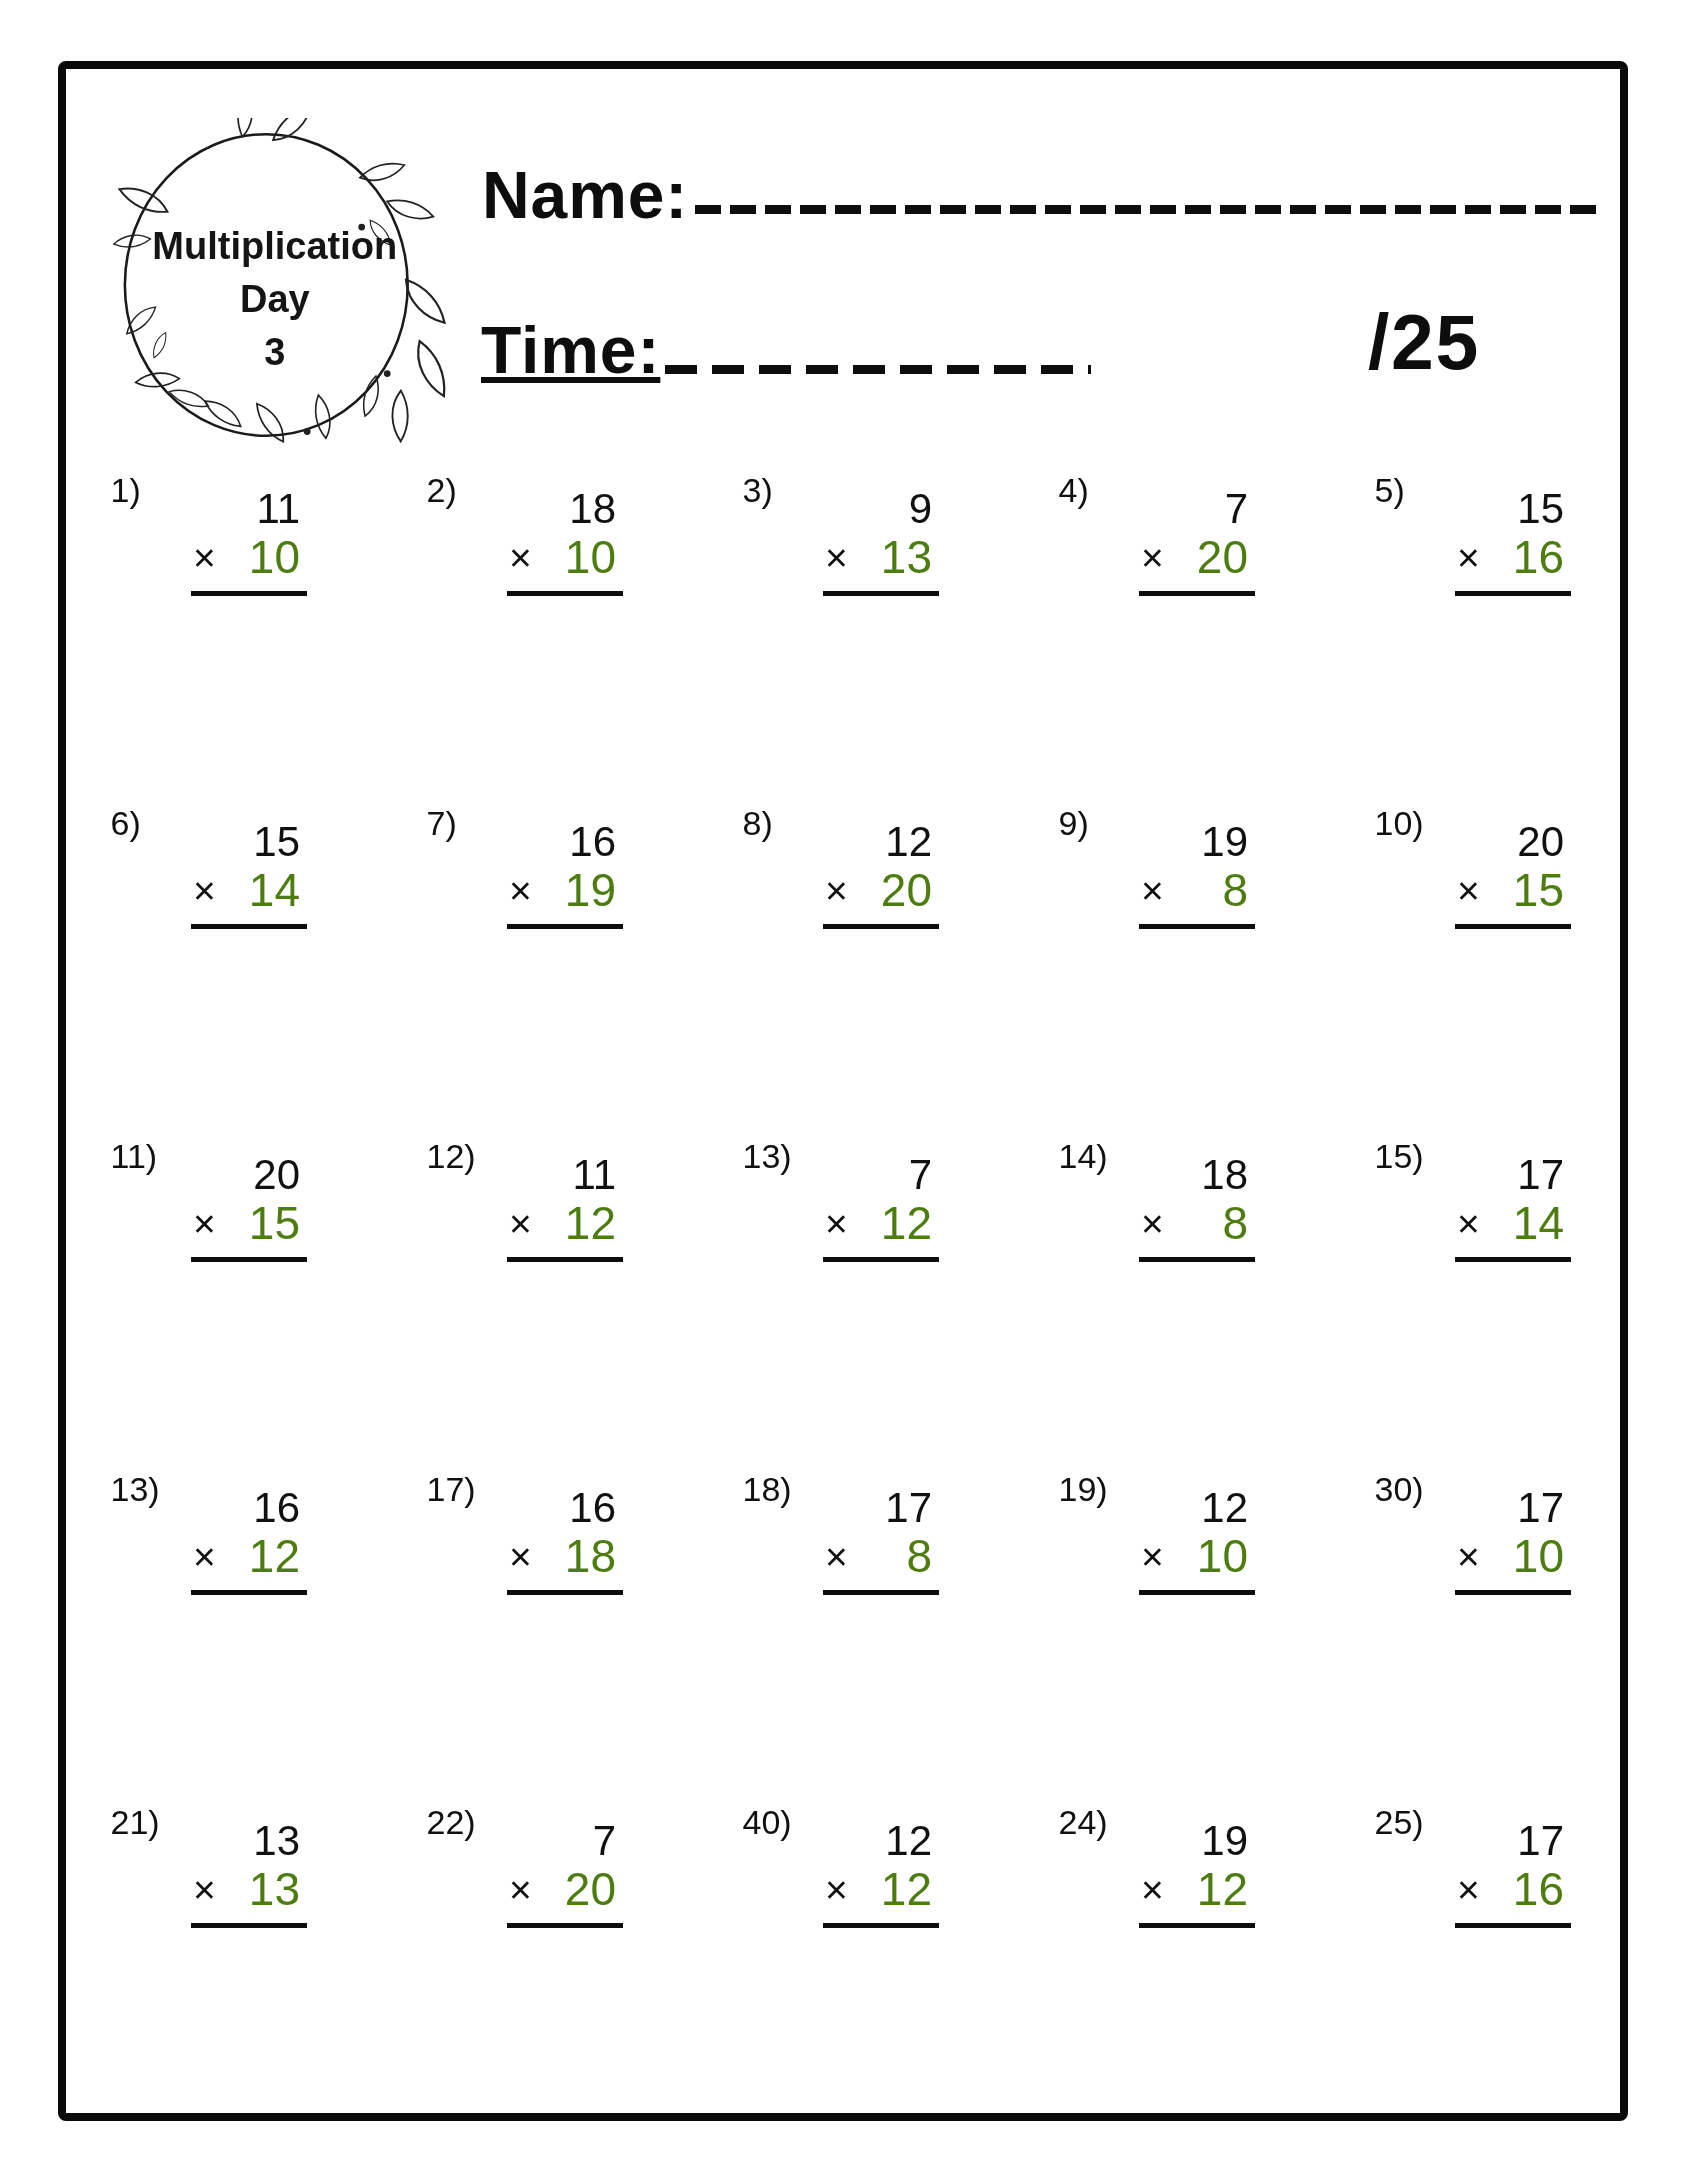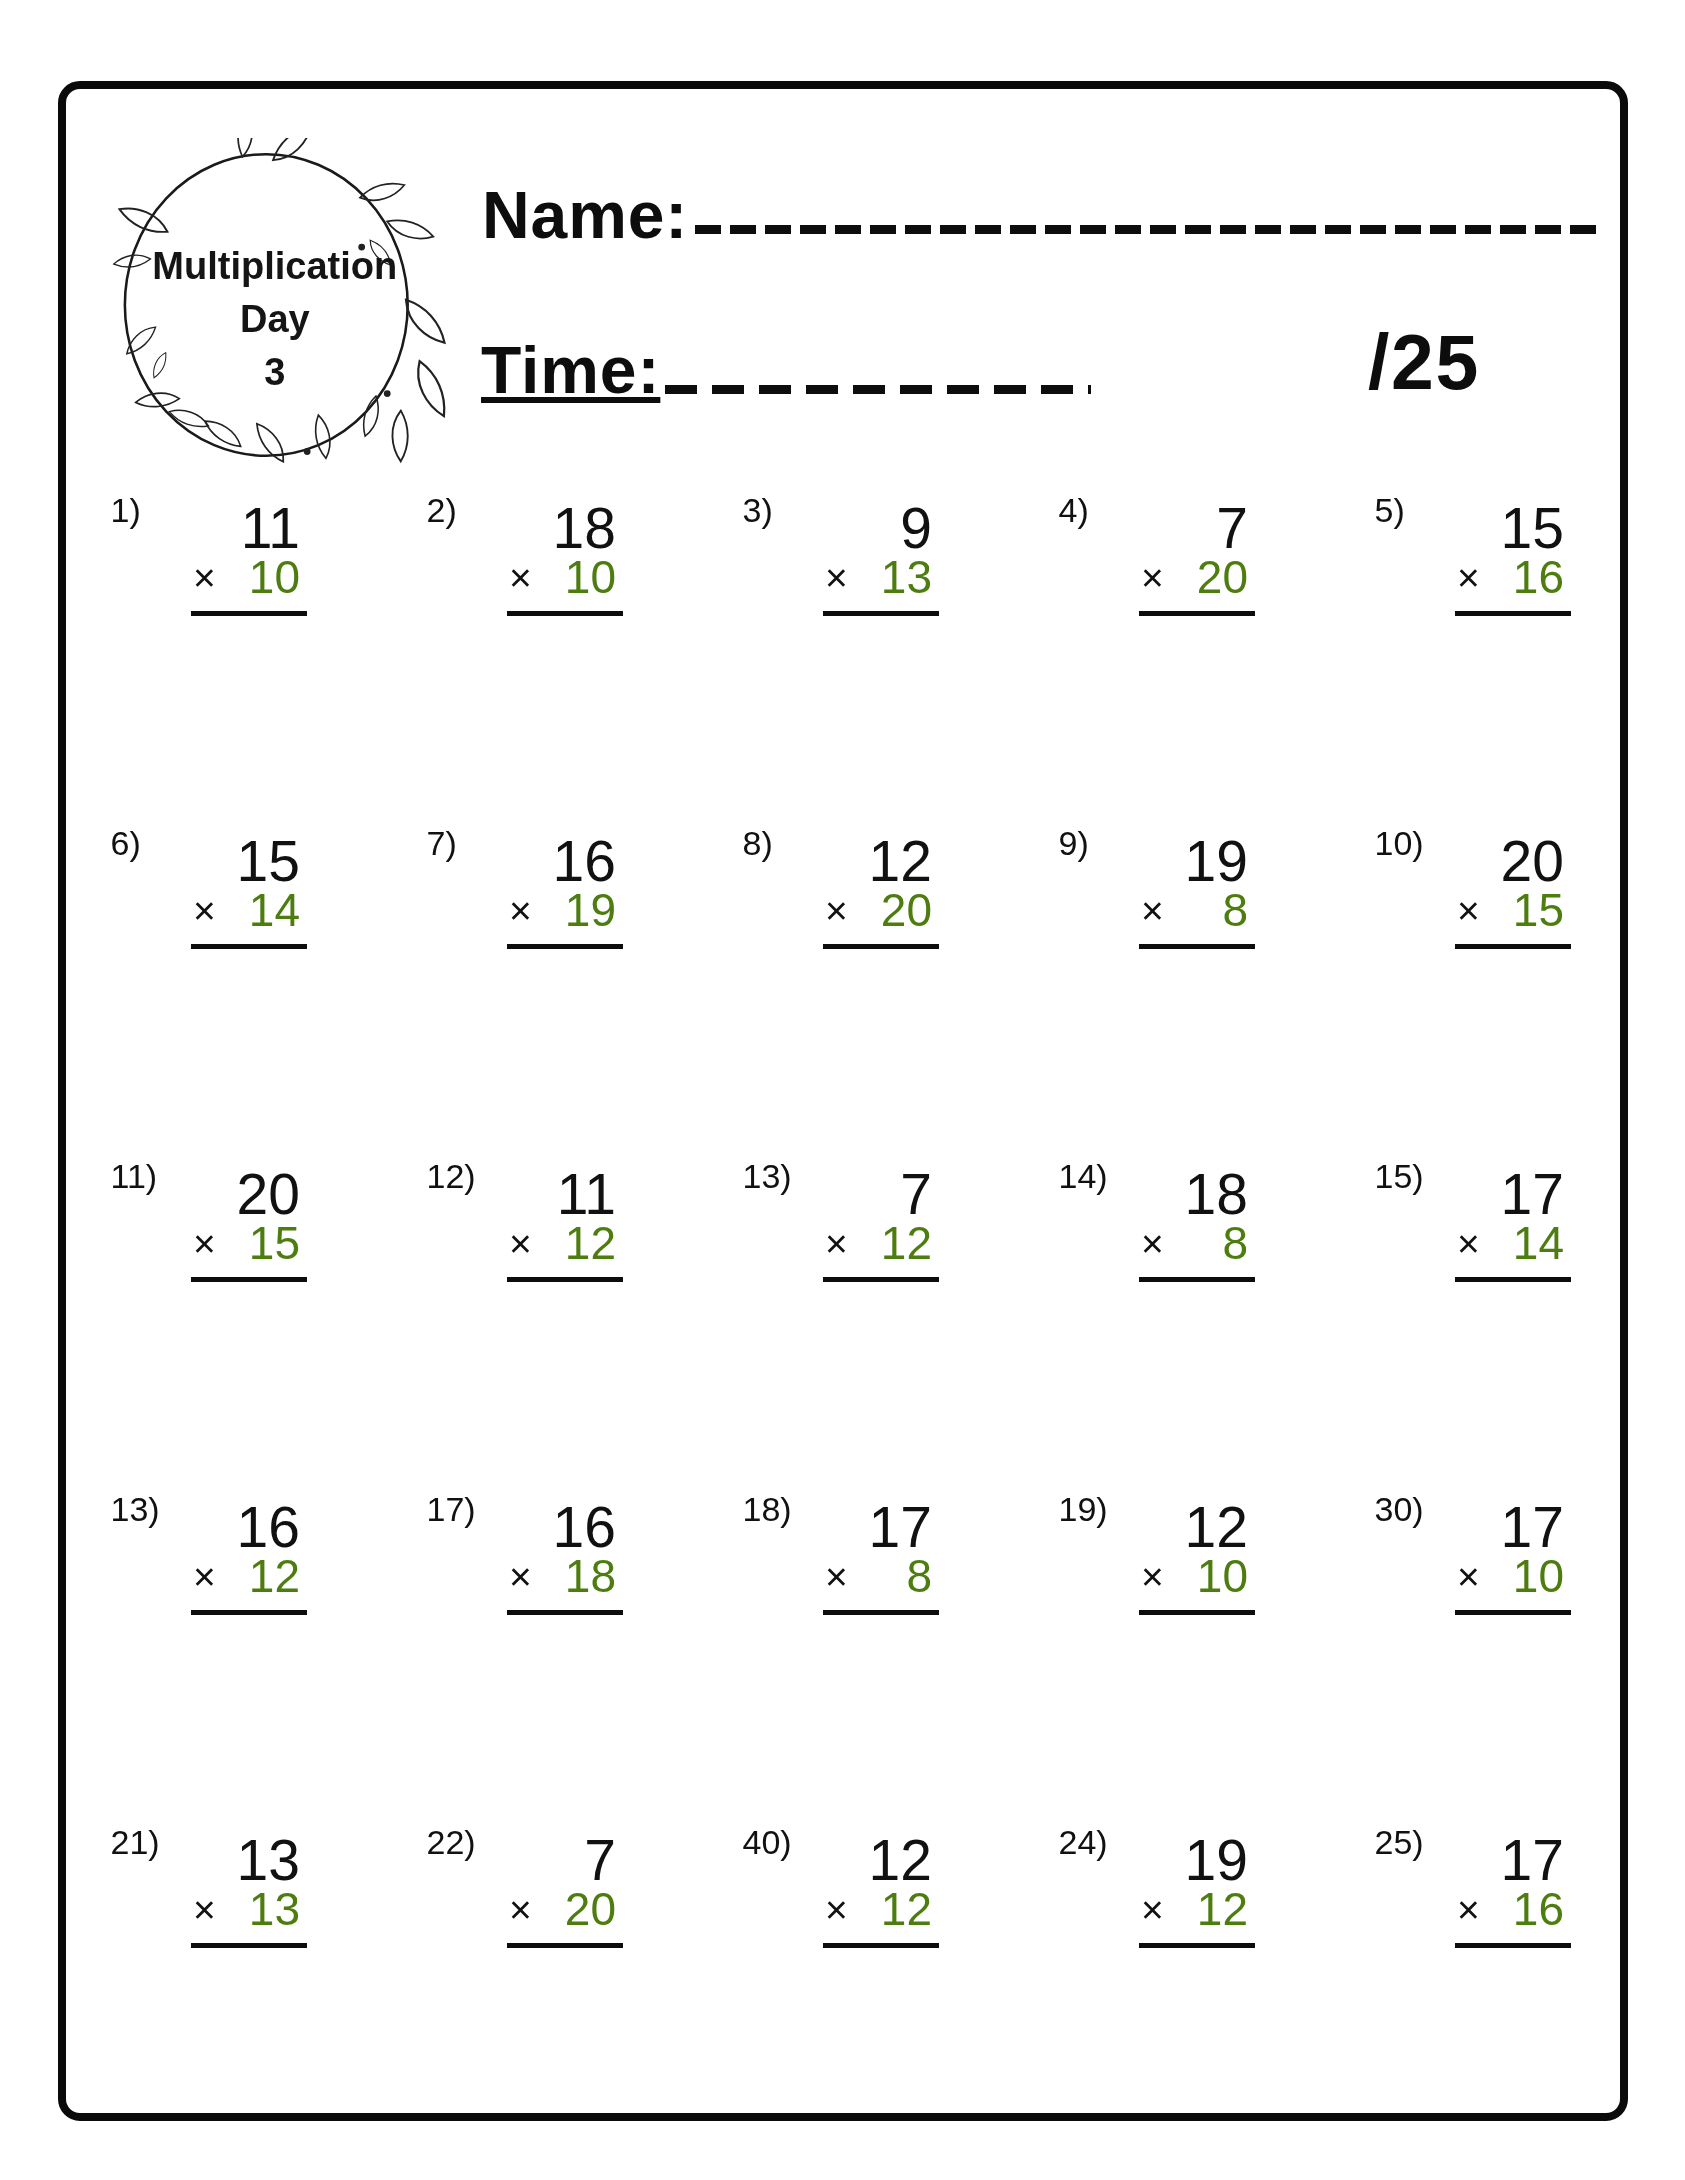--- a/index.html
+++ b/index.html
@@ -2,21 +2,21 @@
 <html style="font-size:13.6px"><head>
 <meta charset="utf-8">
 <style>
   html,body{margin:0;padding:0;background:#ffffff;}
   .page{
     position:relative;width:1686px;height:2181px;background:#ffffff;
     font-family:"Liberation Sans",sans-serif;color:#0d0d0d;overflow:hidden;
   }
   .sheet{
     position:absolute;left:58px;top:61px;right:58px;bottom:60px;
-    border:8.5px solid #0a0a0a;border-radius:22px;background:#ffffff;margin-top:20px;
+    border:8.5px solid #0a0a0a;border-radius:8px;background:#ffffff;
   }
   
   .wreath{position:absolute;left:40px;top:49px;width:341px;height:345px;}
   .wreath svg{position:absolute;left:0;top:0;}
   .wreath-text{
     position:absolute;left:15.3px;top:102px;width:307px;text-align:center;
     font-weight:600;font-size:38px;line-height:53px;letter-spacing:0px;color:#151515;
   }
   .name-label,.time-label,.score-label{
     position:absolute;font-size:66px;font-weight:700;line-height:72px;color:#0d0d0d;
@@ -42,21 +42,21 @@
   .grid{
     position:absolute;left:36px;top:400px;
     display:grid;grid-template-columns:repeat(5,316px);grid-auto-rows:333px;
   }
   .cell{position:relative;}
   .plabel{
     position:absolute;left:8.5px;top:3.4px;font-size:34px;line-height:37px;color:#111;
   }
   .stack{position:absolute;left:91px;top:15.3px;width:107px;}
   .num-top{
-    font-size:57px;line-height:49px;text-align:right;color:#111;
+    font-size:42px;line-height:49px;text-align:right;color:#111;
     font-family:"Liberation Sans",sans-serif;
   }
   .num-bot-row{
     display:flex;justify-content:space-between;align-items:center;
     height:49px;
   }
   .times{font-size:39px;line-height:39px;color:#111;font-weight:400;}
   .num-bot{font-size:46px;line-height:49px;color:#4d7c0f;}
   .rule{
     height:0;border-top:5.1px solid #0d0d0d;margin-top:8.5px;margin-right:-6.8px;margin-left:-1.7px;

